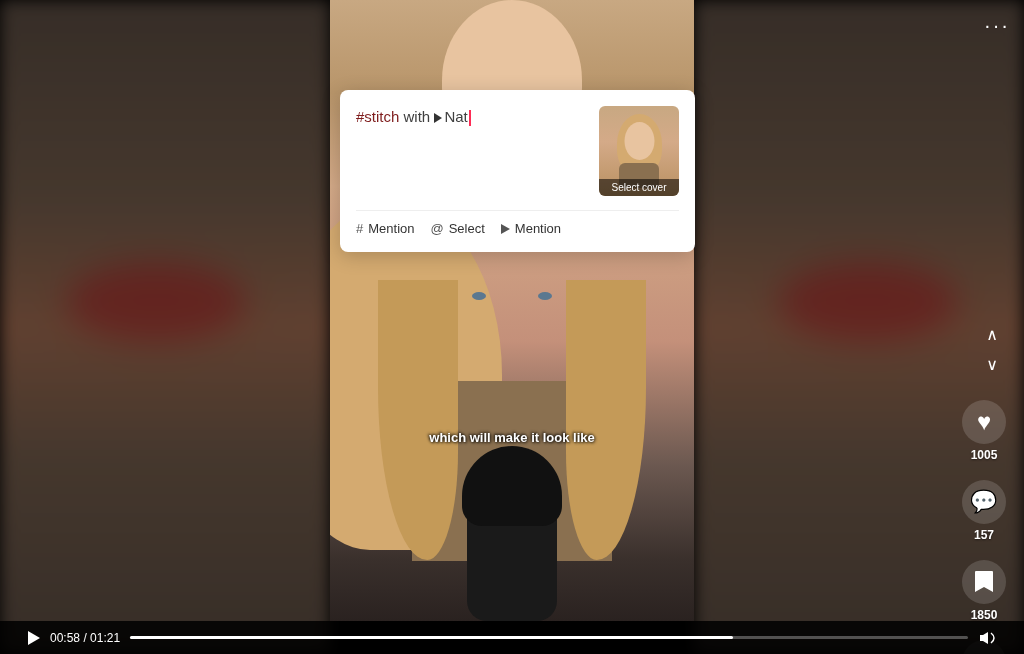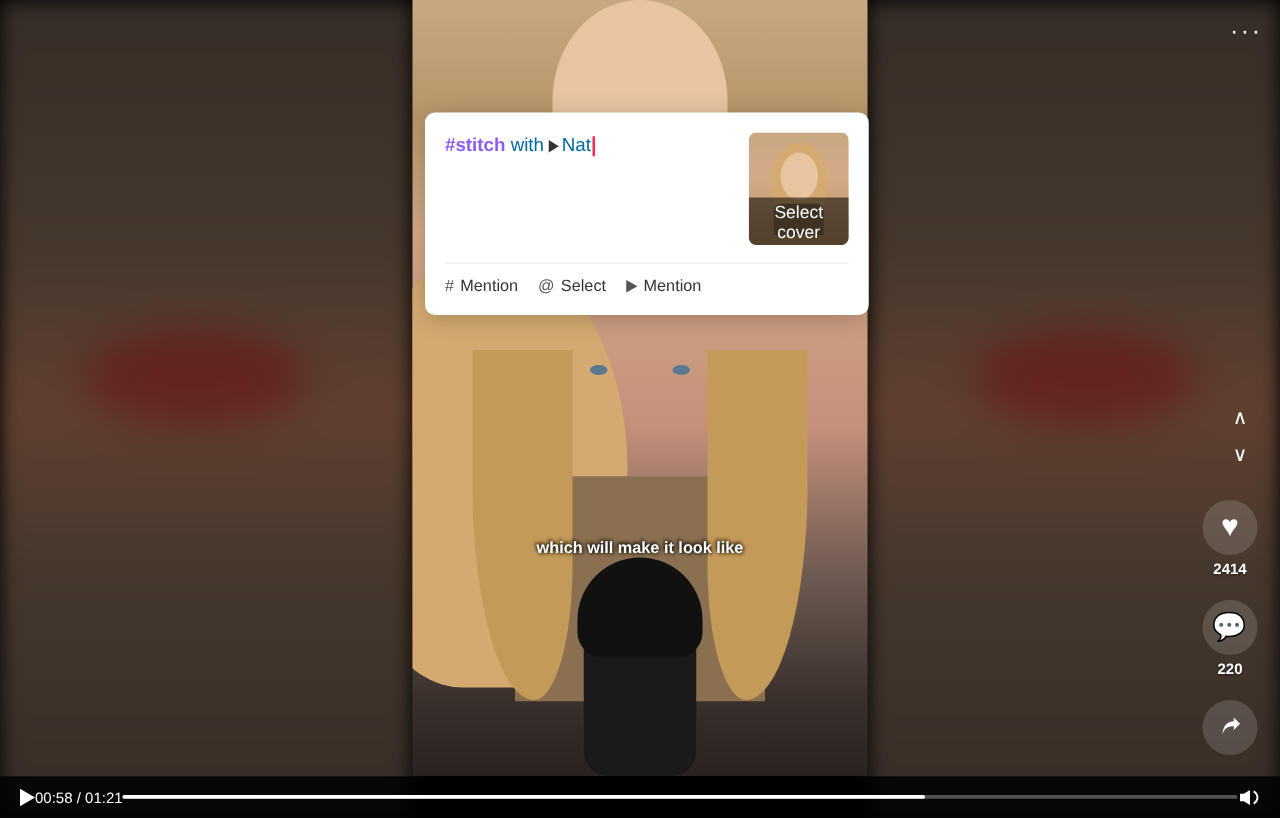--- a/index.html
+++ b/index.html
@@ -233,27 +233,27 @@
     }
 
     .text-input-content {
       font-size: 15px;
       color: #333;
       line-height: 1.5;
       min-height: 80px;
     }
 
     .hashtag-text {
-      color: #0369a1;
+      color: #404040;
       font-weight: 400;
     }
 
     .hashtag-highlight {
-      color: #8b5cf6;
-      font-weight: 700;
+      color: #7f1d1d;
+      font-weight: 400;
     }
 
     .cursor-blink {
       display: inline-block;
       width: 2px;
       height: 16px;
       background: #fe2c55;
       vertical-align: middle;
       margin-left: 1px;
     }
@@ -308,21 +308,21 @@
       border-radius: 50%;
     }
 
     .cover-label {
       position: absolute;
       bottom: 0;
       left: 0;
       right: 0;
       background: rgba(0,0,0,0.55);
       color: white;
-      font-size: 14px;
+      font-size: 10px;
       text-align: center;
       padding: 3px 2px;
       font-weight: 500;
     }
 
     
     .text-card-toolbar {
       display: flex;
       align-items: center;
       gap: 16px;
@@ -423,21 +423,22 @@
     
     .bottom-bar {
       position: absolute;
       bottom: 0;
       left: 0;
       right: 0;
       height: 33px;
       background: rgba(0,0,0,0.85);
       display: flex;
       align-items: center;
-      padding: 0 16px;
+      padding: 0 28px;
+      gap: 10px;
       z-index: 40;
     }
 
     .play-btn {
       color: white;
       font-size: 14px;
       cursor: pointer;
       display: flex;
       align-items: center;
     }
@@ -569,30 +570,38 @@
       <span style="color:white;font-size:16px;font-weight:300;">∨</span>
     </div>
   </div>
 
   <div class="right-actions" style="top:400px;transform:none;">
 
     <div class="action-btn">
       <div class="action-icon-circle">
         <span style="color:white;font-size:24px;">♥</span>
       </div>
-      <span class="action-count">2414</span>
+      <span class="action-count">1005</span>
     </div>
 
     <div class="action-btn">
       <div class="action-icon-circle">
         <span style="color:white;font-size:22px;">💬</span>
       </div>
-      <span class="action-count">220</span>
-    </div>
-
+      <span class="action-count">157</span>
+    </div>
+
+    <div class="action-btn">
+      <div class="action-icon-circle">
+        <svg width="22" height="26" viewBox="0 0 22 26" fill="white">
+          <path d="M3 2h16a1 1 0 011 1v20l-9-5-9 5V3a1 1 0 011-1z"></path>
+        </svg>
+      </div>
+      <span class="action-count">1850</span>
+    </div>
 
     <div class="action-btn">
       <div class="action-icon-circle">
         <svg width="22" height="22" viewBox="0 0 22 22" fill="white">
           <path d="M14 3l5 5-5 5V10c-5 0-8 2-9 7 0-7 4-11 9-11V3z"></path>
         </svg>
       </div>
 
     </div>
   </div>

